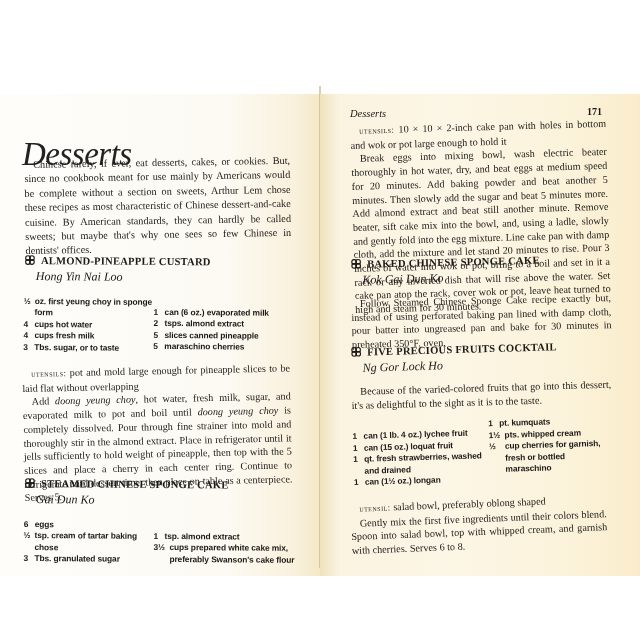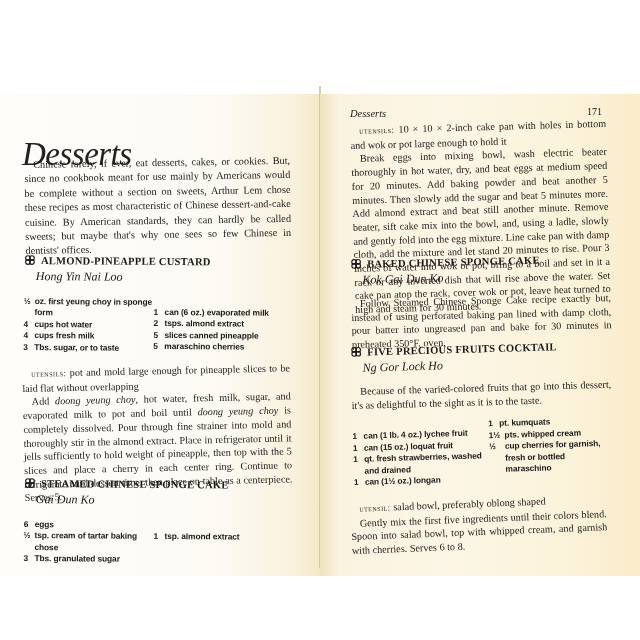--- a/index.html
+++ b/index.html
@@ -45,21 +45,21 @@
   .r1 { left: 24px; top: 160px; width: 272px; transform: rotate(0.4deg); transform-origin: left top; }
   .r1 .ingredients { margin-top: 12px; }
   .r1 .ingredients .ing-col:first-child { flex: 0 0 130px; }
   .r1-body { left: 22px; top: 273px; width: 268px; transform: rotate(-1.2deg); transform-origin: left top; }
   .r2 { left: 24px; top: 383px; width: 272px; transform: rotate(0.4deg); transform-origin: left top; }
   .r2 .ingredients { margin-top: 12px; }
   .r2 .ingredients .ing-col:first-child { flex: 0 0 130px; }
 
   
   .running-head { position: absolute; left: 30px; top: 14px; font-style: italic; font-size: 10.5px; }
-  .page-number { position: absolute; right: 38px; top: 12px; font-size: 10px; }
+  .page-number { position: absolute; right: 38px; top: 12px; font-size: 10px; font-weight: bold; }
   .r2-body { left: 30px; top: 30px; width: 256px; transform: rotate(-1.6deg); transform-origin: left top; }
   .r3 { left: 30px; top: 164px; width: 260px; transform: rotate(-1.3deg); transform-origin: left top; }
   .r3 .body-text { margin-top: 9px; }
   .r4 { left: 30px; top: 252px; width: 260px; transform: rotate(-1.6deg); transform-origin: left top; }
   .r4 .body-text { margin-top: 9px; }
   .r4 .ingredients { margin-top: 10px; }
   .r4 .ingredients .ing-col:first-child { flex: 0 0 136px; }
   .r4-body { left: 30px; top: 408px; width: 256px; transform: rotate(-2.2deg); transform-origin: left top; }
 </style>
 </head>
@@ -162,20 +162,24 @@
           <div class="ing-item">
               <span class="ing-qty">3</span>
               <span class="ing-text">Tbs. granulated sugar</span>
             </div>
         </div>
         <div class="ing-col" style="padding-top:11px">
           <div class="ing-item">
               <span class="ing-qty">1</span>
               <span class="ing-text">tsp. almond extract</span>
             </div>
+          <div class="ing-item">
+              <span class="ing-qty" style="width:16px;flex-basis:16px">3½</span>
+              <span class="ing-text">cups prepared white cake mix, preferably Swanson's cake flour</span>
+            </div>
         </div>
       </div>
     </div>
   </div>
 
   <div class="gutter"></div>
 
   <div class="page page-right">
     <div class="running-head">Desserts</div>
     <div class="page-number">171</div>

